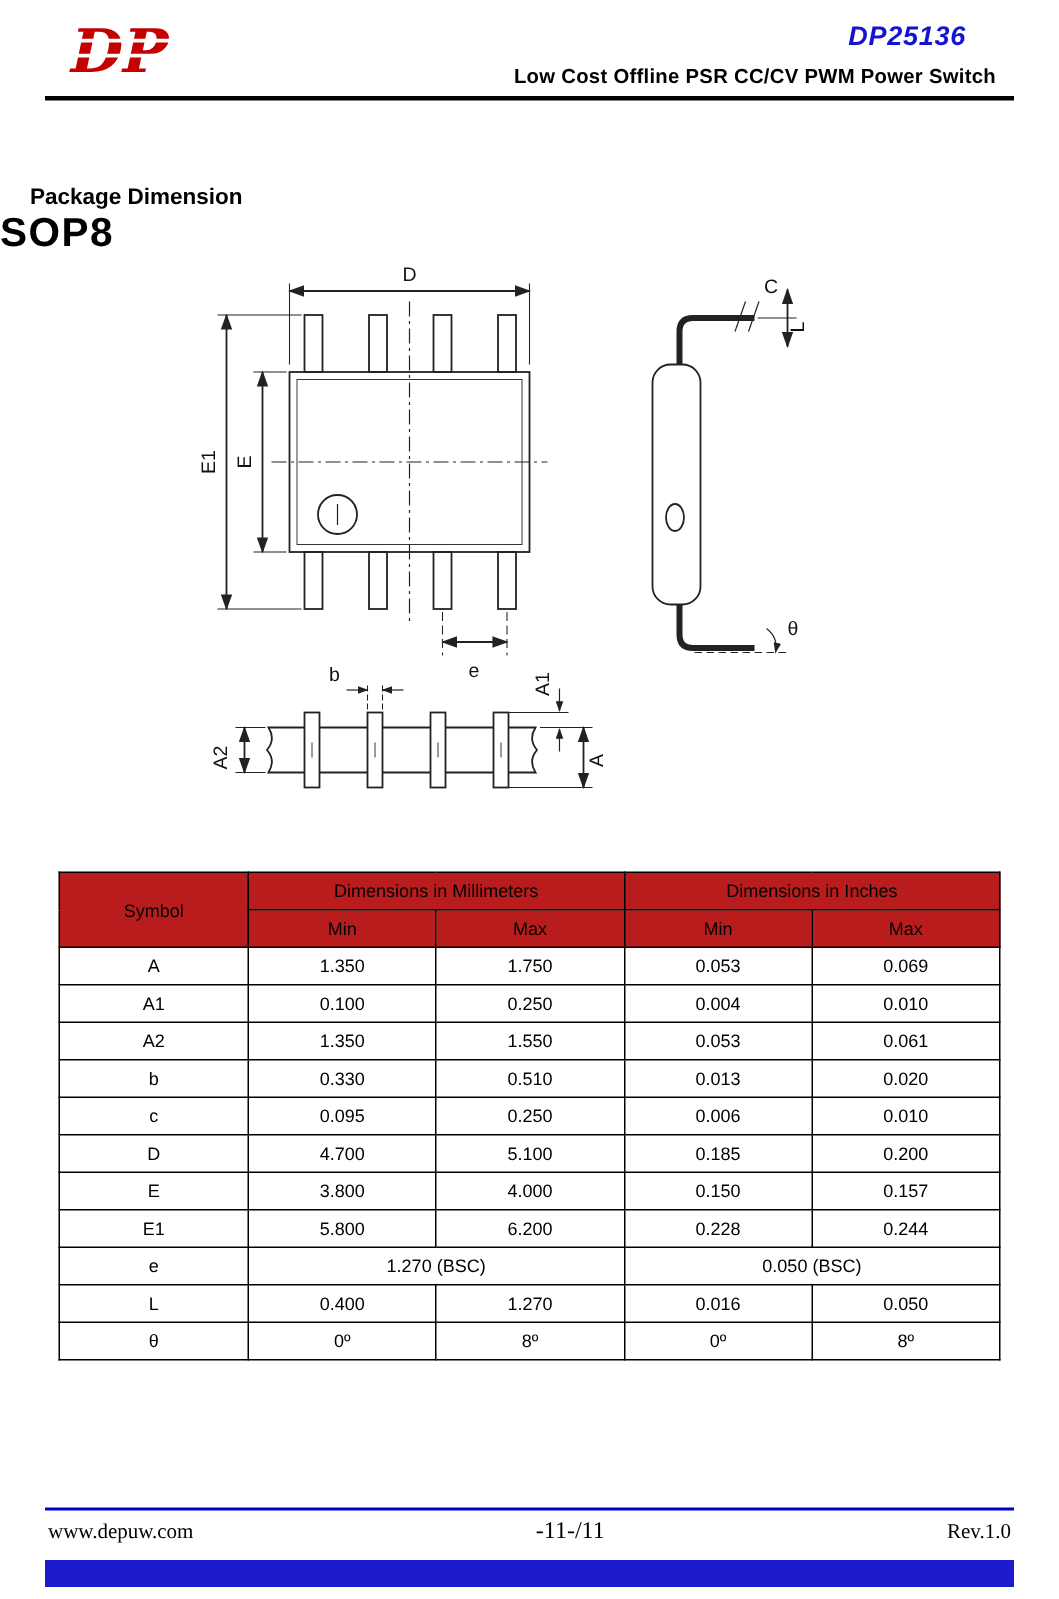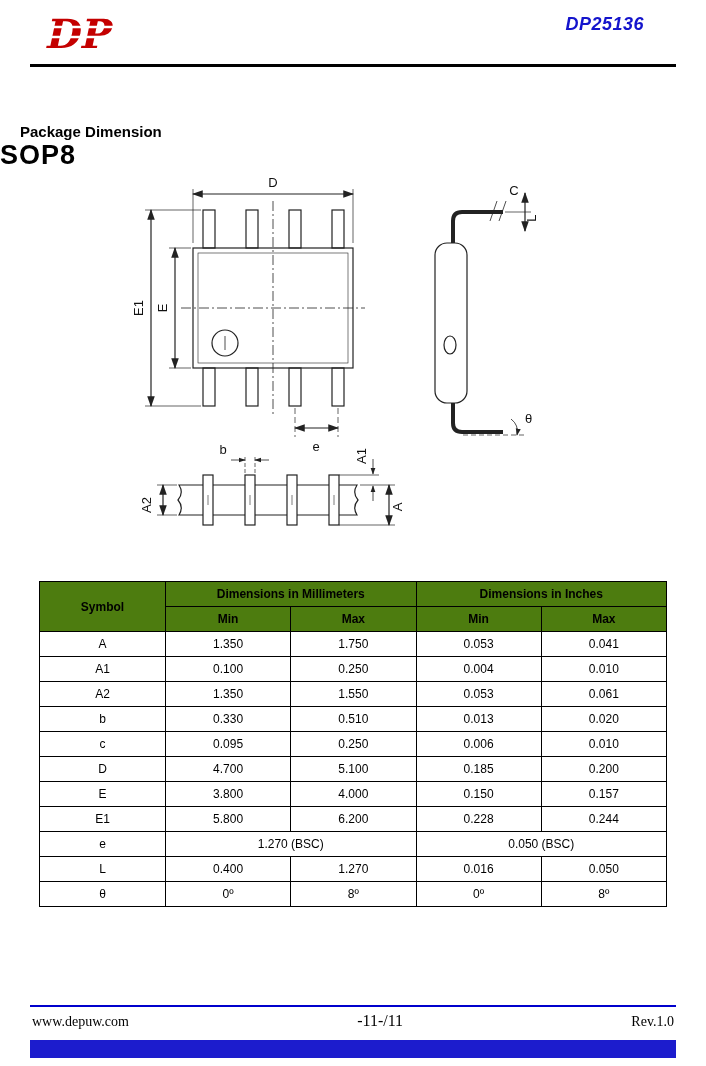--- a/index.html
+++ b/index.html
@@ -11,21 +11,21 @@
   .header { display:flex; justify-content:space-between; align-items:flex-start; padding:12px 30px 0 30px; }
   .header-text { text-align:right; padding-top:2px; }
   .part-number { color:#1414cc; font-style:italic; font-weight:bold; font-size:18px; padding-right:32px; letter-spacing:0.5px; }
   .subtitle { font-weight:bold; font-size:13.5px; margin-top:8px; padding-right:12px; letter-spacing:0.2px; }
   .header-rule { height:3px; background:#000; margin:6px 30px 0 30px; }
   .section-title { font-weight:bold; font-size:15px; margin:56px 0 0 20px; }
   .drawing-title { text-align:left; font-weight:bold; font-size:27px; margin-top:0; letter-spacing:1px; }
   svg.mech { display:block; margin:2px auto 0 auto; }
   table.dims { border-collapse:collapse; margin:18px auto 0 auto; width:628px; font-size:12px; table-layout:fixed; }
   .dims th, .dims td { border:1px solid #000; text-align:center; height:25px; padding:0 3px; }
-  .dims th { background:#4d7c0f; font-weight:bold; }
+  .dims th { background:#b91c1c; font-weight:normal; }
   .col-sym { width:126px; } .col-mm { width:131px; } .col-in { width:128px; }
   .footer { position:absolute; left:30px; right:30px; bottom:8px; }
   .footer-rule { height:2px; background:#0000cc; }
   .footer-row { display:flex; justify-content:space-between; align-items:baseline; padding:5px 2px 10px 2px; font-family:"Liberation Serif", serif; font-size:14px;text-align:right; }
   .footer-page { font-size:16px; }
   .footer-bar { height:18px; background:#1c1ccd; }
   text.dim { font-size:13px; fill:#111; font-family:"Liberation Sans", sans-serif; }
 </style>
 </head>
 <body>
@@ -33,20 +33,21 @@
 <div class="header">
   <svg width="100" height="46" viewBox="0 0 100 46">
     <g fill="#c40000" transform="skewX(-12)">
       <text x="22" y="36" font-family="'DejaVu Serif',serif" font-weight="bold" font-size="40">DP</text>
     </g>
     <line x1="8" y1="15" x2="92" y2="15" stroke="#fff" stroke-width="2.5"></line>
     <line x1="6" y1="25" x2="90" y2="25" stroke="#fff" stroke-width="2.5"></line>
   </svg>
   <div class="header-text">
     <div class="part-number">DP25136</div>
+    <div class="subtitle">Low Cost Offline PSR CC/CV PWM Power Switch</div>
   </div>
 </div>
 <div class="header-rule"></div>
 
 <div class="section-title">Package Dimension</div>
 <div class="drawing-title">SOP8</div>
 
 <svg class="mech" width="560" height="390" viewBox="0 0 560 390">
   <defs>
     <marker id="ma" viewBox="0 0 10 10" markerWidth="9" markerHeight="9" refX="9" refY="5" orient="auto-start-reverse">
@@ -164,21 +165,21 @@
       <th class="col-in">Min</th>
       <th class="col-in">Max</th>
     </tr>
   </thead>
   <tbody>
     <tr>
       <td>A</td>
       <td>1.350</td>
       <td>1.750</td>
       <td>0.053</td>
-      <td>0.041</td>
+      <td>0.069</td>
     </tr>
     <tr>
       <td>A1</td>
       <td>0.100</td>
       <td>0.250</td>
       <td>0.004</td>
       <td>0.010</td>
     </tr>
     <tr>
       <td>A2</td>

